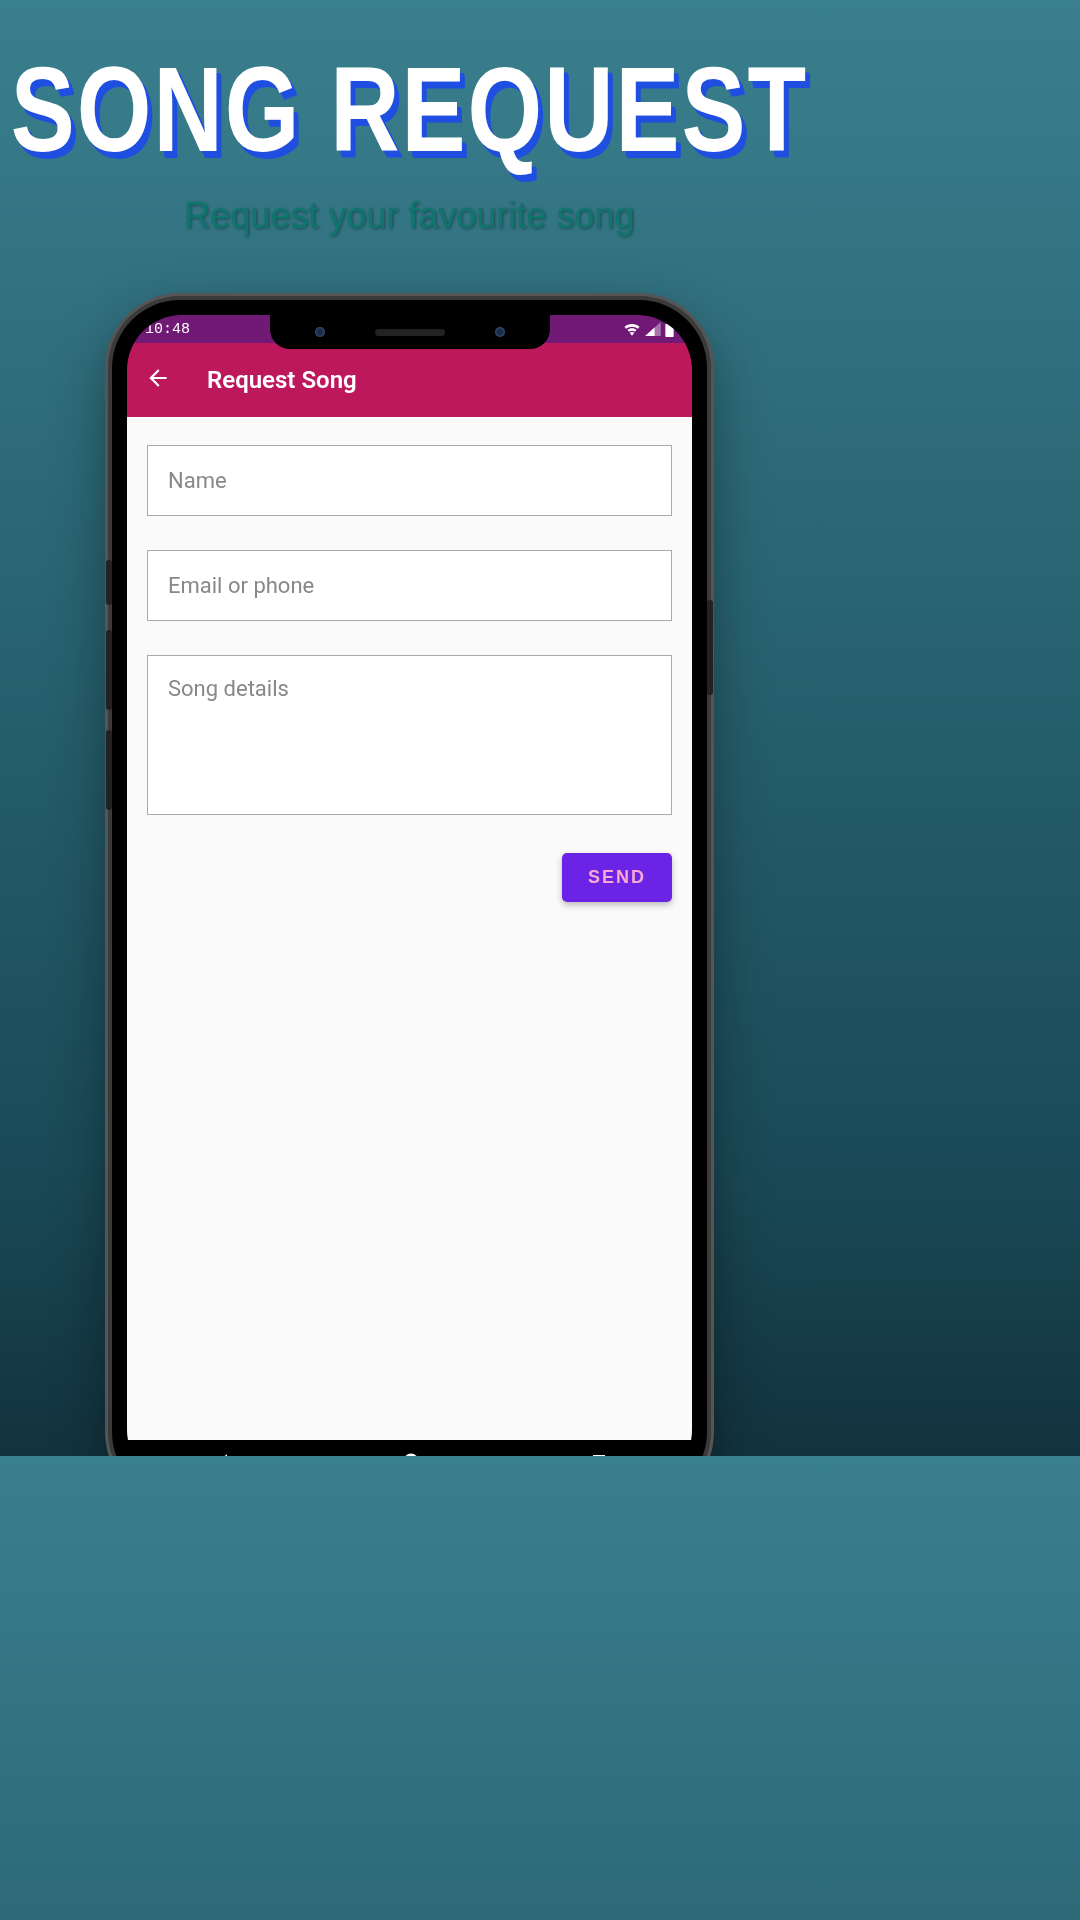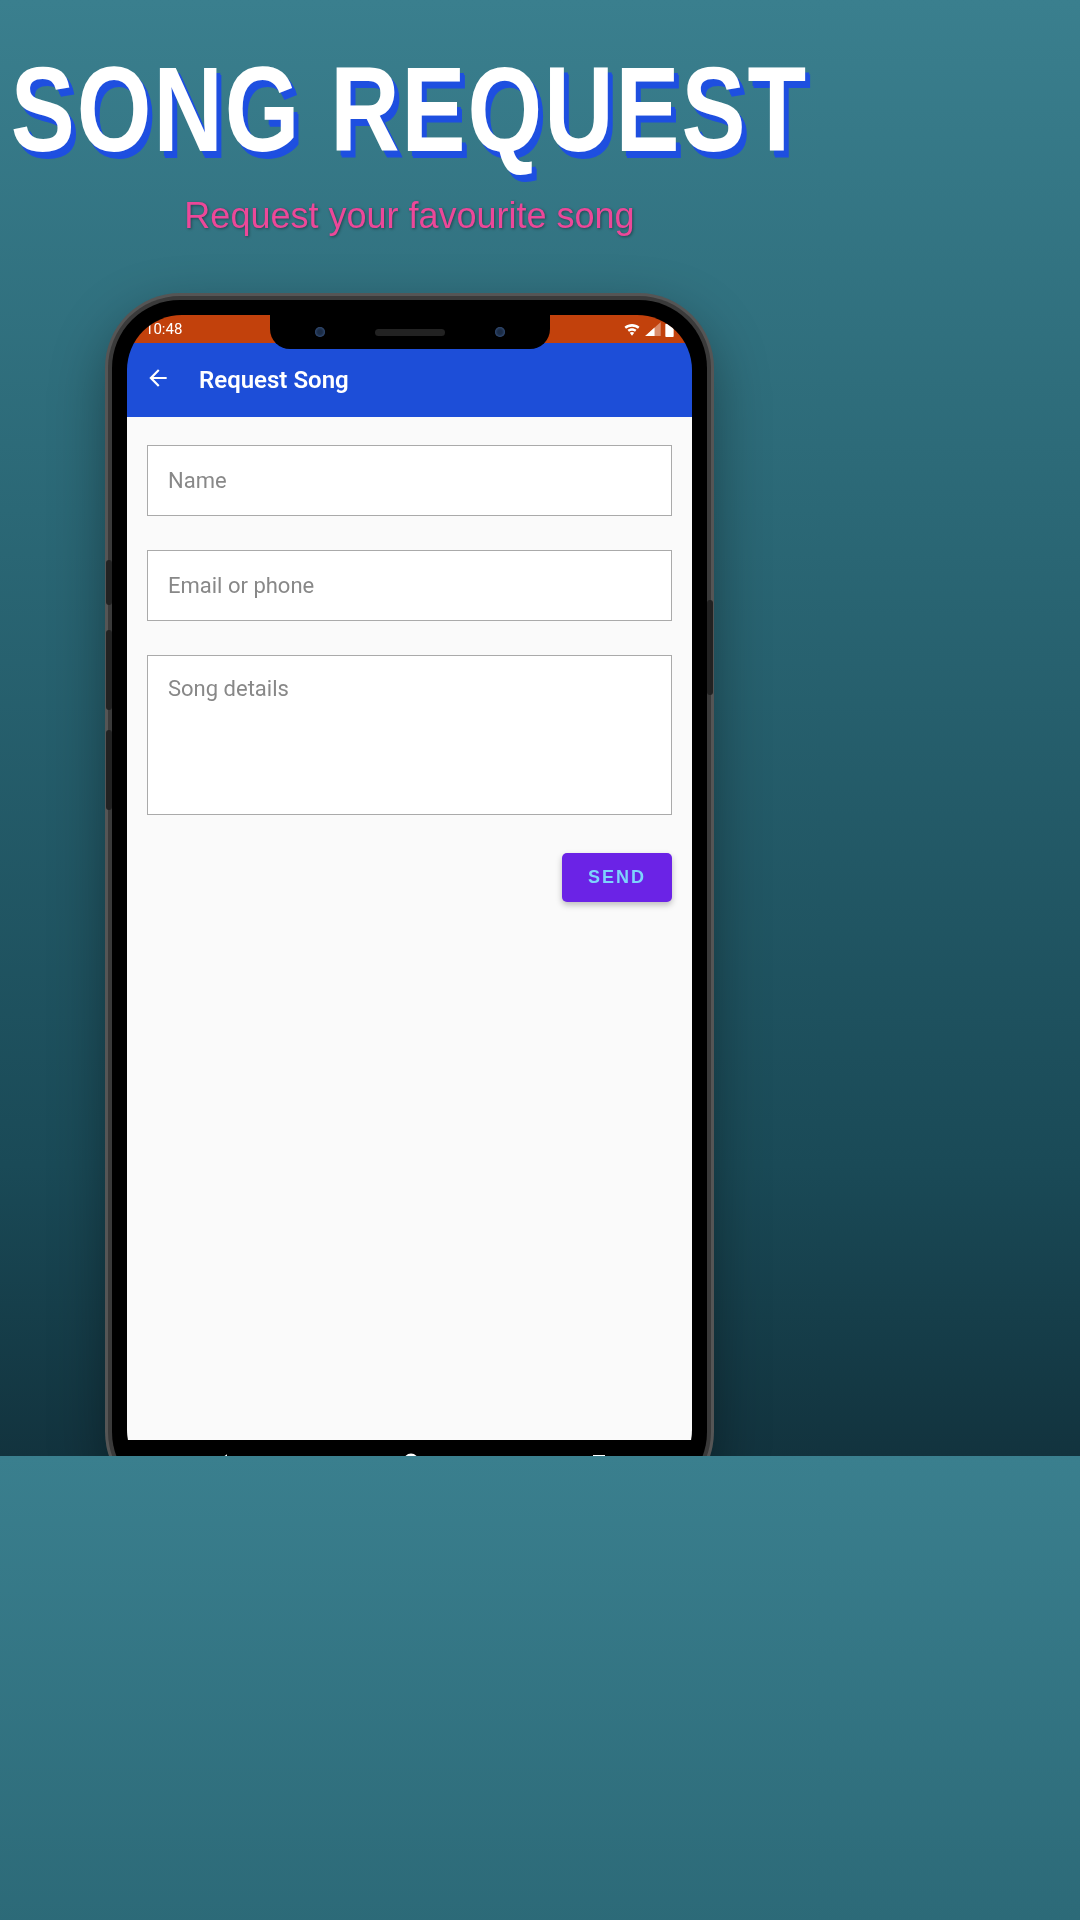--- a/index.html
+++ b/index.html
@@ -25,21 +25,21 @@
     line-height: 1;
     transform: scaleY(1.25);
     transform-origin: top center;
   }
   .promo-sub {
     position: absolute;
     top: 195px;
     left: 0; right: 0;
     text-align: center;
     font-size: 36px;
-    color: #ec4899;
+    color: #0f766e;
     font-family: "Segoe UI", Arial, sans-serif;
     font-weight: 400;
     text-shadow: 1px 1px 3px rgba(0,0,0,0.4);
   }
 
   
   .phone {
     position: absolute;
     left: 112px;
     top: 300px;
@@ -75,42 +75,43 @@
     display:flex; align-items:center; justify-content:center; gap:50px;
   }
   .notch .cam { width:10px; height:10px; border-radius:50%; background:#1a2b44; box-shadow: inset 0 0 3px #4a6aa0; }
   .notch .speaker { width:70px; height:7px; border-radius:4px; background:#222; }
 
   
   .status-bar {
     position: absolute;
     top: 0; left:0; right:0;
     height: 28px;
-    background: #c2410c;
+    background: #701a75;
     display:flex;
     align-items:center;
     justify-content:space-between;
     padding: 0 18px;
     color:#fff;
     font-size:15px;
     z-index:10;
+    font-family:Liberation Mono, monospace;
   }
   .status-right { display:flex; gap:4px; align-items:center; }
   .status-right svg { fill:#fff; }
 
   
   .app-bar {
     position:absolute;
     top:28px; left:0; right:0;
     height:74px;
-    background:#1d4ed8;
+    background:#be185d;
     display:flex;
     align-items:center;
     padding:0 18px;
-    gap:28px;
+    gap:36px;
     z-index:5;
   }
   .app-bar .back { color:#fff; }
   .app-bar .title { color:#fff; font-size:24px; font-weight:600; }
 
   
   .content {
     position:absolute;
     top:102px; left:0; right:0; bottom:45px;
     background:#fafafa;
@@ -126,21 +127,21 @@
     color:#333;
     margin-bottom:34px;
     font-family:inherit;
   }
   .field::placeholder { color:#888; }
   .field-multi { height:160px; resize:none; padding-top:20px; }
 
   .send-row { display:flex; justify-content:flex-end; }
   .send-btn {
     background:#6b23e6;
-    color:#7dd3fc;
+    color:#f9a8d4;
     border:none;
     border-radius:5px;
     padding:14px 26px;
     font-size:18px;
     font-weight:600;
     letter-spacing:2px;
     box-shadow:0 3px 6px rgba(0,0,0,0.25);
     cursor:pointer;
   }
 

